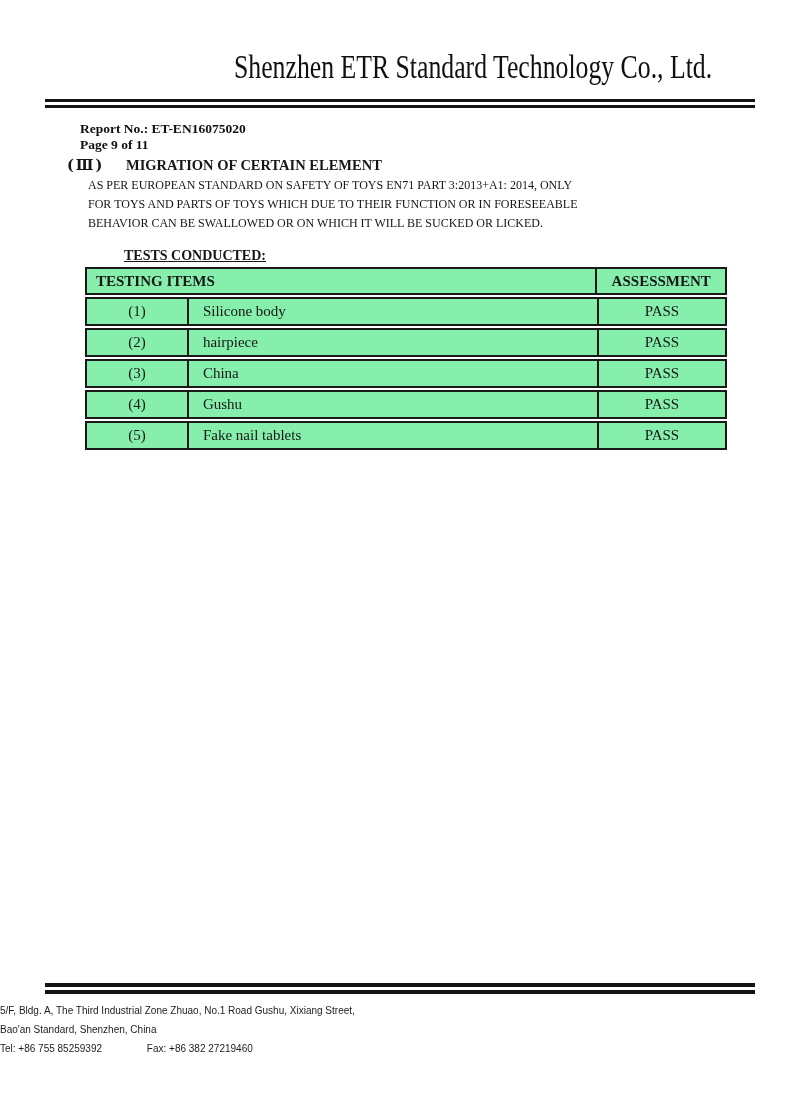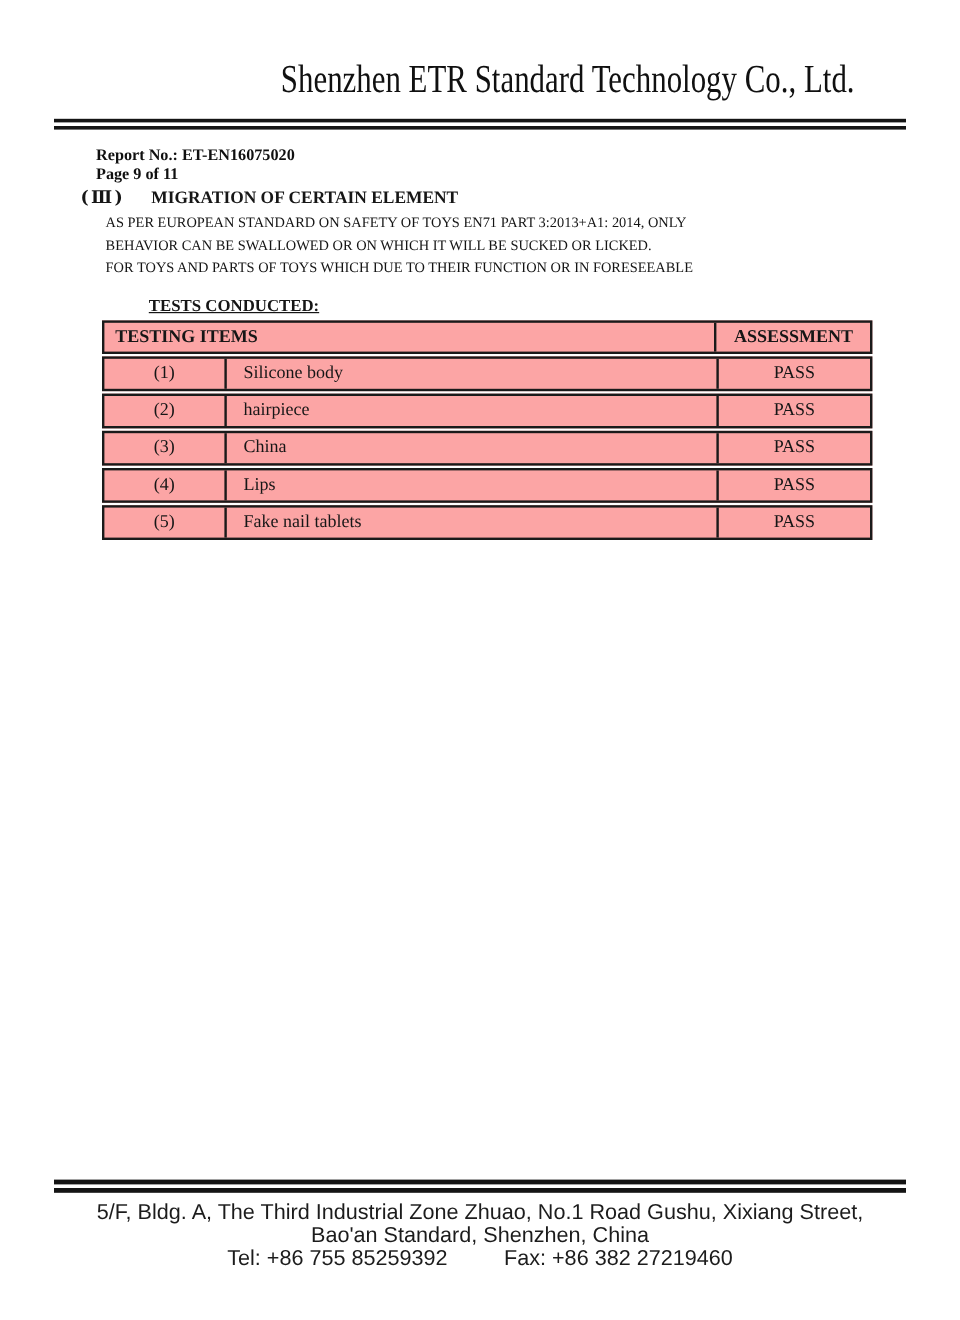--- a/index.html
+++ b/index.html
@@ -122,21 +122,21 @@
     position: absolute;
     left: 85px;
     top: 267px;
     width: 642px;
   }
   .trow {
     display: flex;
     border: 2px solid #1a1a1a;
     margin-bottom: 2px;
     box-sizing: border-box;
-    background: #fca5a5;
+    background: #86efac;
   }
   .cell {
     box-sizing: border-box;
     display: flex;
     align-items: center;
     font-size: 15px;
     height: 25px;
   }
   .thead .cell { height: 24px; font-weight: bold; }
   .c-items-head {
@@ -157,23 +157,22 @@
     border-left: 2px solid #1a1a1a;
     justify-content: center;
   }
 
   
   .footer {
     position: absolute;
     left: 0;
     top: 1001px;
     width: 800px;
-    text-align: center;
     font-family: "Liberation Sans", "DejaVu Sans", sans-serif;
-    font-size: 18px;
+    font-size: 10px;
     line-height: 19px;
     color: #1c1c1c;
   }
   .telfax span { display: inline-block; }
   .telfax span + span { margin-left: 42px; }
 </style>
 </head>
 <body>
 
 <div class="page">
@@ -185,22 +184,22 @@
     <span>Report No.: ET-EN16075020</span>
     <span>Page 9 of 11</span>
   </div>
 
   <div class="section-heading">
     <span class="numeral">(Ⅲ)</span>
     <span class="sec-title">MIGRATION OF CERTAIN ELEMENT</span>
   </div>
   <div class="para">
     <div>AS PER EUROPEAN STANDARD ON SAFETY OF TOYS EN71 PART 3:2013+A1: 2014, ONLY</div>
+    <div>FOR TOYS AND PARTS OF TOYS WHICH DUE TO THEIR FUNCTION OR IN FORESEEABLE</div>
     <div>BEHAVIOR CAN BE SWALLOWED OR ON WHICH IT WILL BE SUCKED OR LICKED.</div>
-    <div>FOR TOYS AND PARTS OF TOYS WHICH DUE TO THEIR FUNCTION OR IN FORESEEABLE</div>
   </div>
 
   <div class="tests-label">TESTS CONDUCTED:</div>
 
   <div class="ttable">
     <div class="trow thead">
       <div class="cell c-items-head">TESTING ITEMS</div>
       <div class="cell c-assess">ASSESSMENT</div>
     </div>
 
@@ -214,21 +213,21 @@
       <div class="cell c-item">hairpiece</div>
       <div class="cell c-assess">PASS</div>
     </div>
     <div class="trow">
       <div class="cell c-num">(3)</div>
       <div class="cell c-item">China</div>
       <div class="cell c-assess">PASS</div>
     </div>
     <div class="trow">
       <div class="cell c-num">(4)</div>
-      <div class="cell c-item">Lips</div>
+      <div class="cell c-item">Gushu</div>
       <div class="cell c-assess">PASS</div>
     </div>
     <div class="trow">
       <div class="cell c-num">(5)</div>
       <div class="cell c-item">Fake nail tablets</div>
       <div class="cell c-assess">PASS</div>
     </div>
   </div>
 
   <div class="rule rule-bottom"></div>

